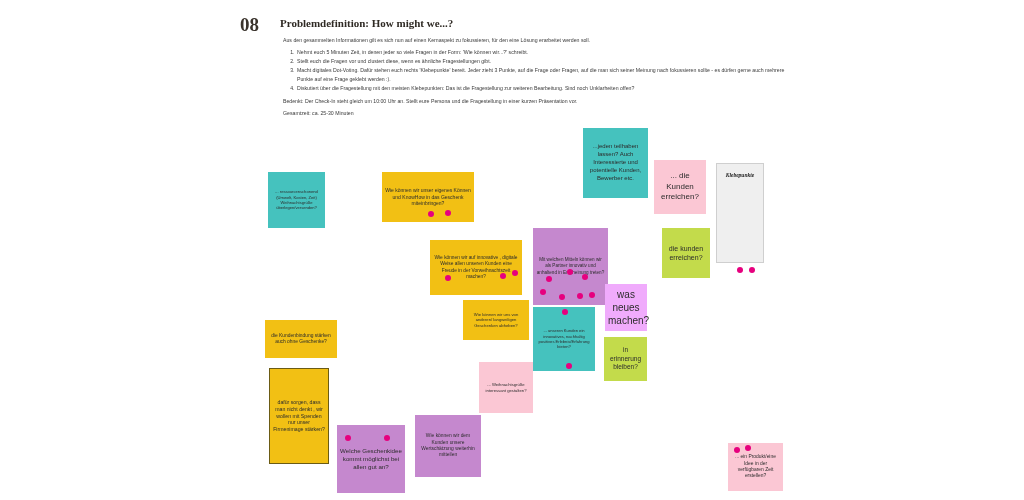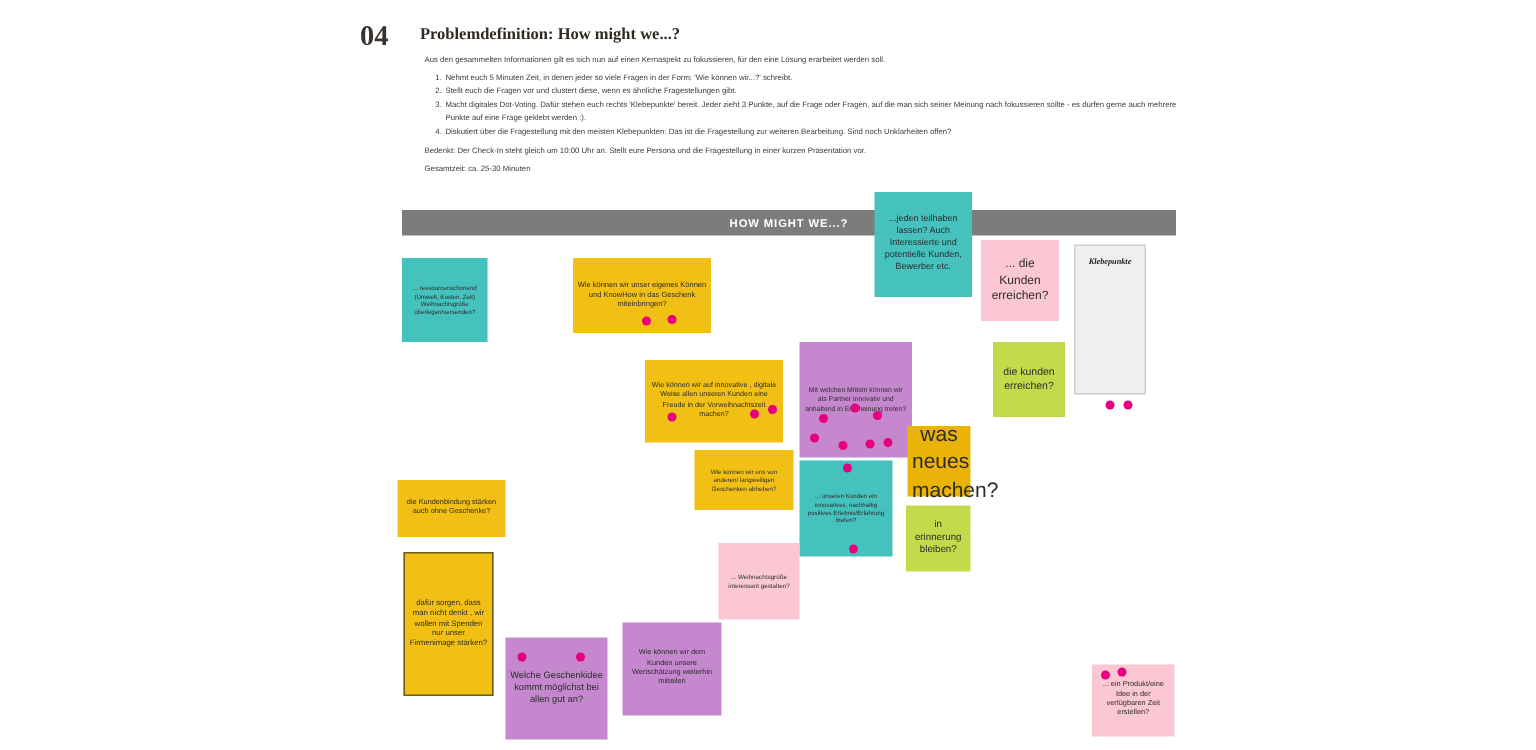--- a/index.html
+++ b/index.html
@@ -74,39 +74,36 @@
     font-family:"Liberation Serif", serif;
     font-style:italic; font-weight:bold;
     font-size:5.5px; color:#222;
   }
 </style>
 </head>
 <body>
 
 <div class="slide">
 
-  <div class="section-num">04</div>
+  <div class="section-num">08</div>
 
   <div class="brief-title">Problemdefinition: How might we...?</div>
 
   <div class="brief-body">
     <p>Aus den gesammelten Informationen gilt es sich nun auf einen Kernaspekt zu fokussieren, für den eine Lösung erarbeitet werden soll.</p>
     <ol>
       <li>Nehmt euch 5 Minuten Zeit, in denen jeder so viele Fragen in der Form: 'Wie können wir...?' schreibt.</li>
       <li>Stellt euch die Fragen vor und clustert diese, wenn es ähnliche Fragestellungen gibt.</li>
       <li>Macht digitales Dot-Voting. Dafür stehen euch rechts 'Klebepunkte' bereit. Jeder zieht 3 Punkte, auf die Frage oder Fragen, auf die man sich seiner Meinung nach fokussieren sollte - es dürfen gerne auch mehrere Punkte auf eine Frage geklebt werden :).</li>
       <li>Diskutiert über die Fragestellung mit den meisten Klebepunkten: Das ist die Fragestellung zur weiteren Bearbeitung. Sind noch Unklarheiten offen?</li>
     </ol>
     <p class="brief-note">Bedenkt: Der Check-In steht gleich um 10:00 Uhr an. Stellt eure Persona und die Fragestellung in einer kurzen Präsentation vor.</p>
     <p class="brief-total">Gesamtzeit: ca. 25-30 Minuten</p>
   </div>
 
-  <div class="board-bar">
-    <span>HOW MIGHT WE...?</span>
-  </div>
 
   <div id="notes-layer">
       <div class="note" style="left: 268px; top: 172px; width: 57px; height: 56px; background: rgb(69, 194, 190); font-size: 4.1px;">
         <span>... ressourcenschonend (Umwelt, Kosten, Zeit) Weihnachtsgrüße überlegen/versenden?</span>
       </div>
       <div class="note" style="left: 382px; top: 172px; width: 92px; height: 50px; background: rgb(242, 192, 20); font-size: 5px;">
         <span>Wie können wir unser eigenes Können und KnowHow in das Geschenk miteinbringen?</span>
       </div>
       <div class="dot" style="left: 428px; top: 211px;"></div>
       <div class="dot" style="left: 445px; top: 210px;"></div>
@@ -145,21 +142,21 @@
       </div>
       <div class="note" style="left: 583px; top: 128px; width: 65px; height: 70px; background: rgb(69, 194, 190); font-size: 6px;">
         <span>...jeden teilhaben lassen? Auch Interessierte und potentielle Kunden, Bewerber etc.</span>
       </div>
       <div class="note" style="left: 654px; top: 160px; width: 52px; height: 54px; background: rgb(251, 199, 212); font-size: 8px;">
         <span>... die Kunden erreichen?</span>
       </div>
       <div class="note" style="left: 662px; top: 228px; width: 48px; height: 50px; background: rgb(195, 219, 75); font-size: 7px;">
         <span>die kunden erreichen?</span>
       </div>
-      <div class="note" style="left: 605px; top: 284px; width: 42px; height: 47px; background: #eab308; font-size: 14px;">
+      <div class="note" style="left: 605px; top: 284px; width: 42px; height: 47px; background: #f0abfc; font-size: 10px;">
         <span>was neues machen?</span>
       </div>
       <div class="note" style="left: 604px; top: 337px; width: 43px; height: 44px; background: rgb(195, 219, 75); font-size: 6.5px;">
         <span>in erinnerung bleiben?</span>
       </div>
       <div class="note" style="left: 337px; top: 425px; width: 68px; height: 68px; background: rgb(197, 136, 206); font-size: 6.2px;">
         <span>Welche Geschenkidee kommt möglichst bei allen gut an?</span>
       </div>
       <div class="dot" style="left: 345px; top: 435px;"></div>
       <div class="dot" style="left: 384px; top: 435px;"></div>

